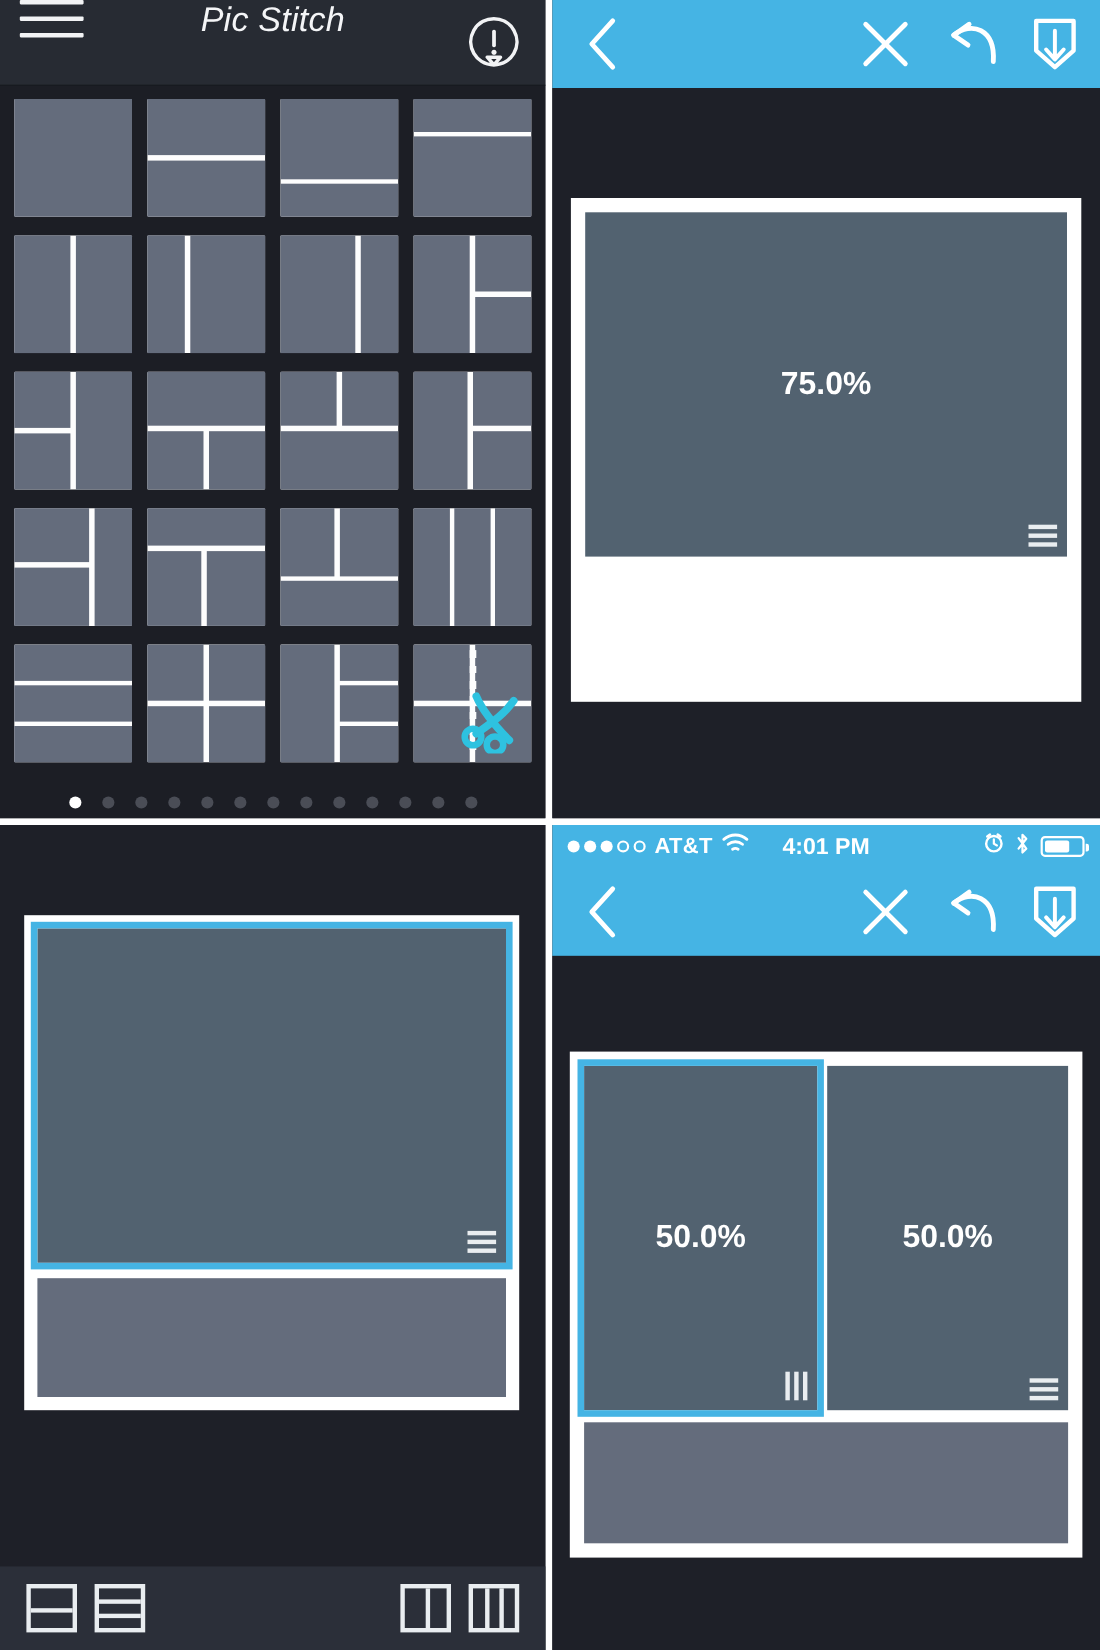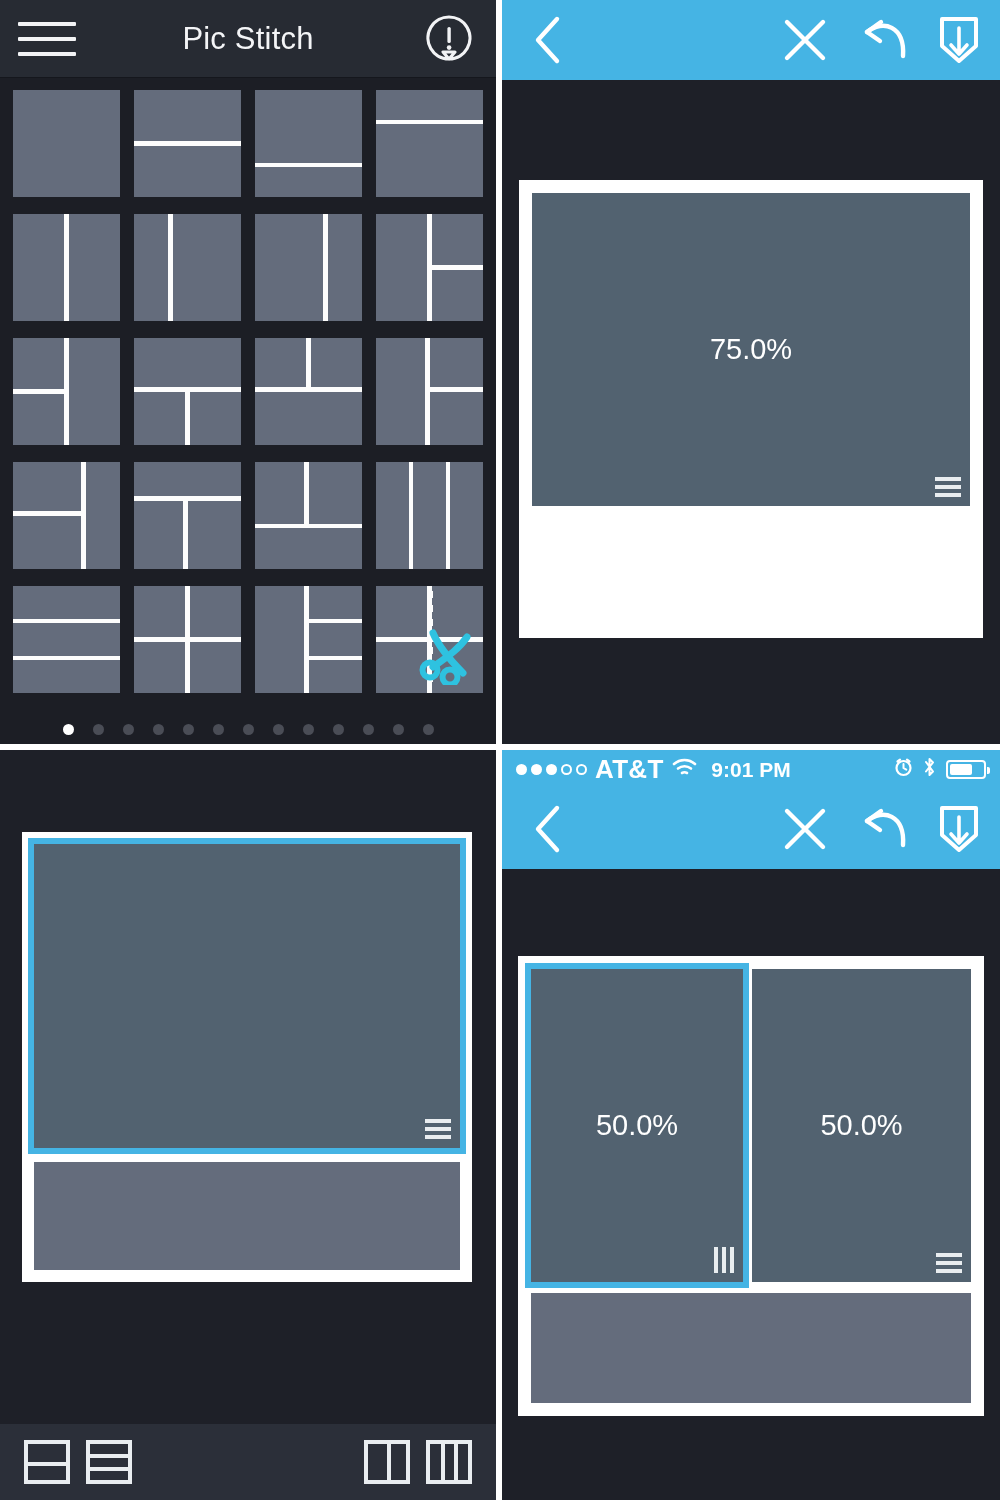--- a/index.html
+++ b/index.html
@@ -20,22 +20,23 @@
   #q-tl { left: 0;   top: 0;    width: 496px; height: 744px; }
   #q-tr { left: 502px; top: 0;  width: 498px; height: 744px; }
   #q-bl { left: 0;   top: 750px; width: 496px; height: 750px; }
   #q-br { left: 502px; top: 750px; width: 498px; height: 750px; }
 
   .dark-bg { background: #1e2028; width: 100%; height: 100%; position: relative; }
 
   
   .ps-header {
     height: 78px; background: #272b33;
-    display: flex; align-items: center; position: relative;
+    display: flex; position: relative;
     border-bottom: 1px solid #15171d;
+    font-style: italic;
   }
   .hamburger { width: 58px; height: 34px; margin-left: 18px;
     display: flex; flex-direction: column; justify-content: space-between; cursor: pointer; }
   .hamburger i { display: block; height: 4px; background: #f2f3f5; border-radius: 1px; }
   .ps-title {
     position: absolute; left: 0; right: 0; text-align: center;
     color: #f4f5f7; font-size: 31px; font-weight: 400; letter-spacing: .2px;
     pointer-events: none;
   }
   .alert-icon { position: absolute; right: 22px; top: 14px; width: 50px; height: 52px; }
@@ -81,36 +82,36 @@
   
   .status-bar {
     height: 39px; display: flex; align-items: center;
     position: relative; color: #ffffff; font-size: 21px; font-weight: bold;
     padding: 0 14px;
   }
   .sb-left { display: flex; align-items: center; gap: 8px; }
   .sig-dots { display: flex; gap: 4px; align-items: center; }
   .sig-dots s { width: 11px; height: 11px; border-radius: 50%; background:#fff; display:block; }
   .sig-dots s.hollow { background: transparent; border: 2px solid #fff; }
-  .carrier { font-size: 26px; letter-spacing: .3px; }
+  .carrier { font-size: 20px; letter-spacing: .3px; }
   .sb-time { position: absolute; left: 0; right: 0; text-align: center; font-size: 21px; }
   .sb-right { margin-left: auto; display: flex; align-items: center; gap: 10px; z-index: 2; }
   .battery { width: 40px; height: 19px; border: 2px solid #fff; border-radius: 4px; position: relative; }
   .battery::after { content:""; position:absolute; right:-6px; top:5px; width:3px; height:7px; background:#fff; border-radius:0 2px 2px 0;}
   .battery i { position: absolute; left: 2px; top: 2px; bottom: 2px; width: 62%; background: #fff; border-radius: 2px; display: block; }
 
   
   .canvas-area { position: absolute; left: 0; right: 0; bottom: 0; background: #1e2028; }
   .collage {
     position: absolute; background: #ffffff;
   }
   .cell {
     position: absolute; background: #526270;
     display: flex; align-items: center; justify-content: center;
-    color: #ffffff; font-size: 29px; font-weight: 400;
+    color: #ffffff; font-size: 29px; font-weight: 700;
   }
   .cell.plain { background: #646c7c; }
   .cell.sel { outline: 6px solid #45b4e4; outline-offset: 0; z-index: 3; }
   .handle { position: absolute; right: 9px; bottom: 9px; display: flex; }
   .handle.horiz { flex-direction: column; gap: 4px; }
   .handle.horiz i { display: block; width: 26px; height: 4px; background: #e9edf0; }
   .handle.vert { flex-direction: row; gap: 4px; }
   .handle.vert i { display: block; height: 26px; width: 4px; background: #e9edf0; }
 
   
@@ -415,21 +416,21 @@
               </span>
             <span class="carrier">AT&amp;T</span>
             <span>
               <svg width="25" height="19" viewBox="0 0 25 19">
                 <path d="M2 6 A16 16 0 0 1 23 6" fill="none" stroke="#fff" stroke-width="2.6" stroke-linecap="round"></path>
                 <path d="M6 10.5 A10.5 10.5 0 0 1 19 10.5" fill="none" stroke="#fff" stroke-width="2.6" stroke-linecap="round"></path>
                 <path d="M10 15 A5 5 0 0 1 15 15" fill="none" stroke="#fff" stroke-width="2.6" stroke-linecap="round"></path>
               </svg>
             </span>
           </div>
-          <div class="sb-time">9:01 PM</div>
+          <div class="sb-time">4:01 PM</div>
           <div class="sb-right">
             <span>
               <svg width="19" height="19" viewBox="0 0 19 19">
                 <circle cx="9.5" cy="10" r="7" fill="none" stroke="#fff" stroke-width="2.2"></circle>
                 <path d="M9.5 6 V10 L12.3 11.6" fill="none" stroke="#fff" stroke-width="2" stroke-linecap="round"></path>
                 <path d="M3.5 3.5 L6 1.6 M15.5 3.5 L13 1.6" stroke="#fff" stroke-width="2.2" stroke-linecap="round"></path>
               </svg>
             </span>
             <span>
               <svg width="13" height="20" viewBox="0 0 13 20">

